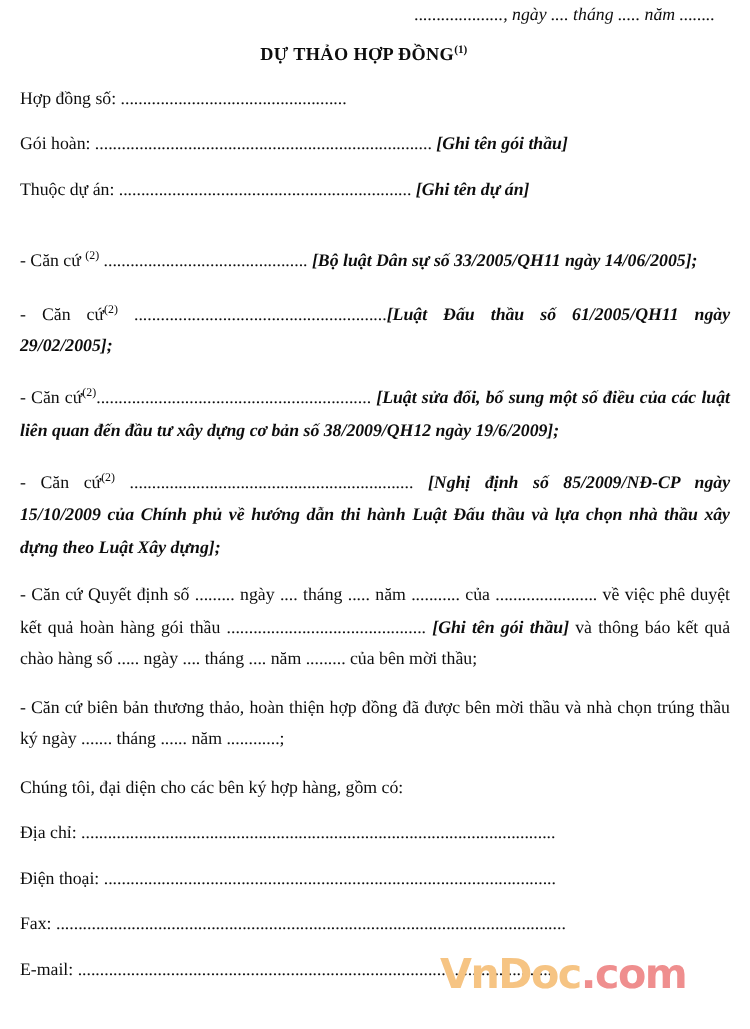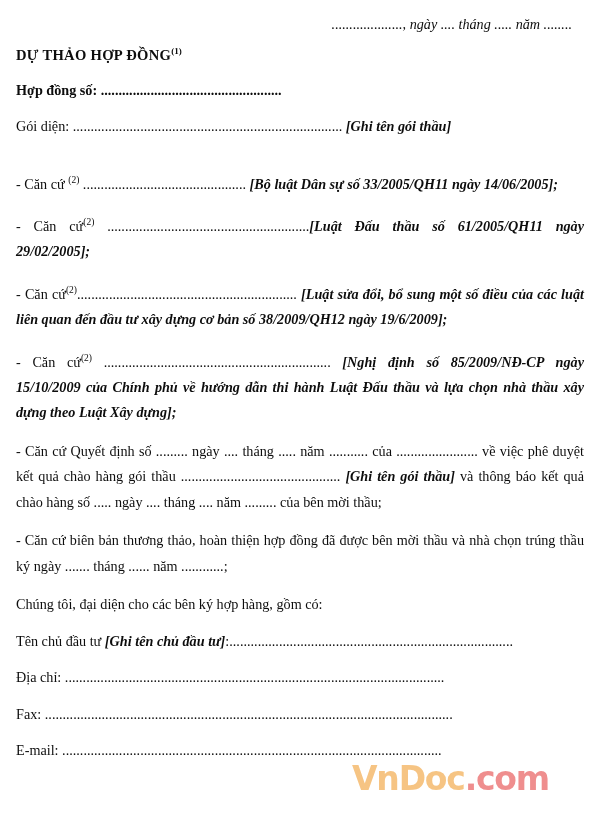--- a/index.html
+++ b/index.html
@@ -40,30 +40,30 @@
     margin: 0;
     white-space: normal;
   }
   .line.nowrap { white-space: nowrap; text-align: left; }
 
   .dateline {
     font-size: 14.2px;
     line-height: 25px;
     font-style: italic;
     text-align: right;
-    padding-top: 12px;
+    padding-top: 0;
     padding-right: 12px;
     margin: 0;
     white-space: nowrap;
   }
 
   .doc-title {
     font-size: 14.6px;
     font-weight: bold;
-    text-align: left;
+    text-align: center;
     letter-spacing: .3px;
     margin: 9px 0 0 0;
     padding-right: 18px;
     white-space: nowrap;
   }
   .doc-title sup {
     font-size: 9px;
     font-weight: bold;
     vertical-align: super;
     letter-spacing: 0;
@@ -71,21 +71,21 @@
 
   .it { font-style: italic; font-weight: bold; }
   .bold { font-weight: bold; }
   sup.ref {
     font-size: 9.5px;
     vertical-align: super;
     font-style: normal;
   }
   .gap-11 { margin-top: 11px; }
   .gap-13 { margin-top: 13px; }
-  .gap-14 { margin-top: 14px; font-weight: bold; }
+  .gap-14 { margin-top: 14px; }
   .gap-16 { margin-top: 28px; }
 
   
   .watermark {
     position: absolute;
     left: 352px;
     top: 762px;
     font-family: "DejaVu Sans", "Liberation Sans", sans-serif;
     font-weight: bold;
     font-size: 33px;
@@ -106,59 +106,63 @@
 
     <div class="dateline">...................., ngày .... tháng ..... năm ........</div>
 
     <div class="doc-title">
       <span>DỰ THẢO HỢP ĐỒNG</span><sup>(1)</sup>
     </div>
 
     <div class="line nowrap gap-14">Hợp đồng số:  ...................................................</div>
 
     <div class="line nowrap gap-11">
-      <span>Gói diện:  ............................................................................</span>
+      <span>Gói hoàn:  ............................................................................</span>
       <span class="it">[Ghi tên gói thầu]</span>
     </div>
 
+    <div class="line nowrap gap-11">
+      <span>Thuộc dự án:  ..................................................................</span>
+      <span class="it">[Ghi tên dự án]</span>
+    </div>
 
     <div class="line gap-16">
       <span>- Căn cứ </span><sup class="ref">(2)</sup><span> ..............................................</span><span class="it"> [Bộ luật Dân sự số 33/2005/QH11 ngày 14/06/2005];</span>
     </div>
 
     <div class="line gap-13">
       <span>- Căn cứ</span><sup class="ref">(2)</sup><span> .........................................................</span><span class="it">[Luật Đấu thầu số 61/2005/QH11 ngày 29/02/2005];</span>
     </div>
 
     <div class="line gap-13">
       <span>- Căn cứ</span><sup class="ref">(2)</sup><span>..............................................................</span><span class="it"> [Luật sửa đổi, bổ sung một số điều của các luật liên quan đến đầu tư xây dựng cơ bản số 38/2009/QH12 ngày 19/6/2009];</span>
     </div>
 
     <div class="line gap-13">
       <span>- Căn cứ</span><sup class="ref">(2)</sup><span> ................................................................</span><span class="it"> [Nghị định số 85/2009/NĐ-CP ngày 15/10/2009 của Chính phủ về hướng dẫn thi hành Luật Đấu thầu và lựa chọn nhà thầu xây dựng theo Luật Xây dựng];</span>
     </div>
 
     <div class="line gap-13">
-      <span>- Căn cứ Quyết định số ......... ngày .... tháng ..... năm ........... của ....................... về việc phê duyệt kết quả chào hàng gói thầu .............................................</span>
+      <span>- Căn cứ Quyết định số ......... ngày .... tháng ..... năm ........... của ....................... về việc phê duyệt kết quả hoàn hàng gói thầu .............................................</span>
       <span class="it">[Ghi tên gói thầu]</span><span> và thông báo kết quả chào hàng số ..... ngày .... tháng .... năm ......... của bên mời thầu;</span>
     </div>
 
     <div class="line gap-13">- Căn cứ biên bản thương thảo, hoàn thiện hợp đồng đã được bên mời thầu và nhà chọn trúng thầu ký ngày ....... tháng ...... năm ............;</div>
 
     <div class="line nowrap gap-13">Chúng tôi, đại diện cho các bên ký hợp hàng, gồm có:</div>
 
 
-    <div class="line nowrap gap-11">
-      <span>Tên chủ đầu tư </span><span class="it">[Ghi tên chủ đầu tư]</span><span>:................................................................................</span>
-    </div>
 
     <div class="line nowrap gap-11">
       <span>Địa chỉ:</span><span>  ...........................................................................................................</span>
     </div>
 
+    <div class="line nowrap gap-11">
+      <span>Điện thoại:</span><span>  ......................................................................................................</span>
+    </div>
 
     <div class="line nowrap gap-11">
       <span>Fax:</span><span>  ...................................................................................................................</span>
     </div>
 
     <div class="line nowrap gap-11">
       <span>E-mail:</span><span>  ...........................................................................................................</span>
     </div>
 
   </div>

